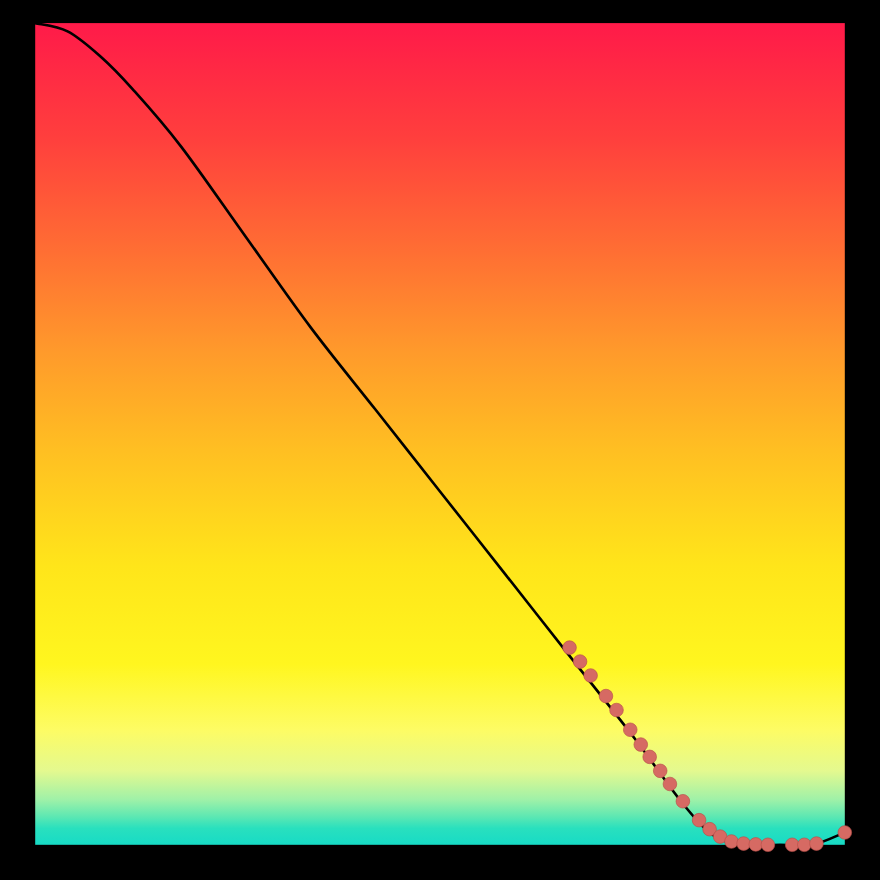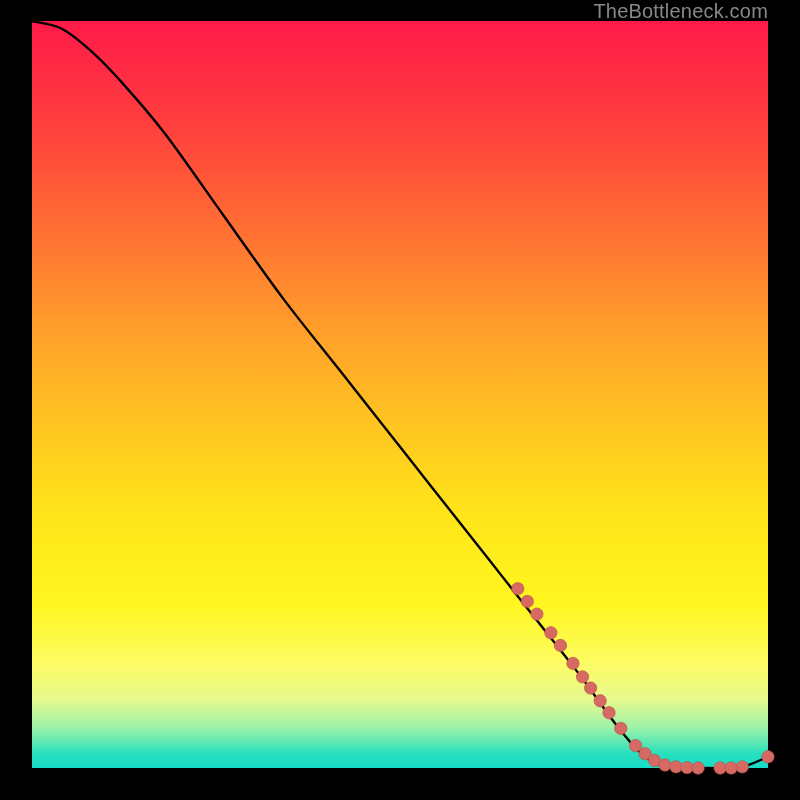--- a/index.html
+++ b/index.html
@@ -86,14 +86,13 @@
           <circle cx="644.00" cy="745.88" r="6.2" fill="#d66a63" stroke="#b94f4a" stroke-width="0.6"></circle>
           <circle cx="655.04" cy="746.63" r="6.2" fill="#d66a63" stroke="#b94f4a" stroke-width="0.6"></circle>
           <circle cx="666.08" cy="747.00" r="6.2" fill="#d66a63" stroke="#b94f4a" stroke-width="0.6"></circle>
           <circle cx="688.16" cy="747.00" r="6.2" fill="#d66a63" stroke="#b94f4a" stroke-width="0.6"></circle>
           <circle cx="699.20" cy="747.00" r="6.2" fill="#d66a63" stroke="#b94f4a" stroke-width="0.6"></circle>
           <circle cx="710.24" cy="745.88" r="6.2" fill="#d66a63" stroke="#b94f4a" stroke-width="0.6"></circle>
           <circle cx="736.00" cy="735.79" r="6.2" fill="#d66a63" stroke="#b94f4a" stroke-width="0.6"></circle>
         </g>
     </svg>
   </div>
-  <div class="watermark">TheBottleneck.com</div>
 </div>
 
 </body></html>

